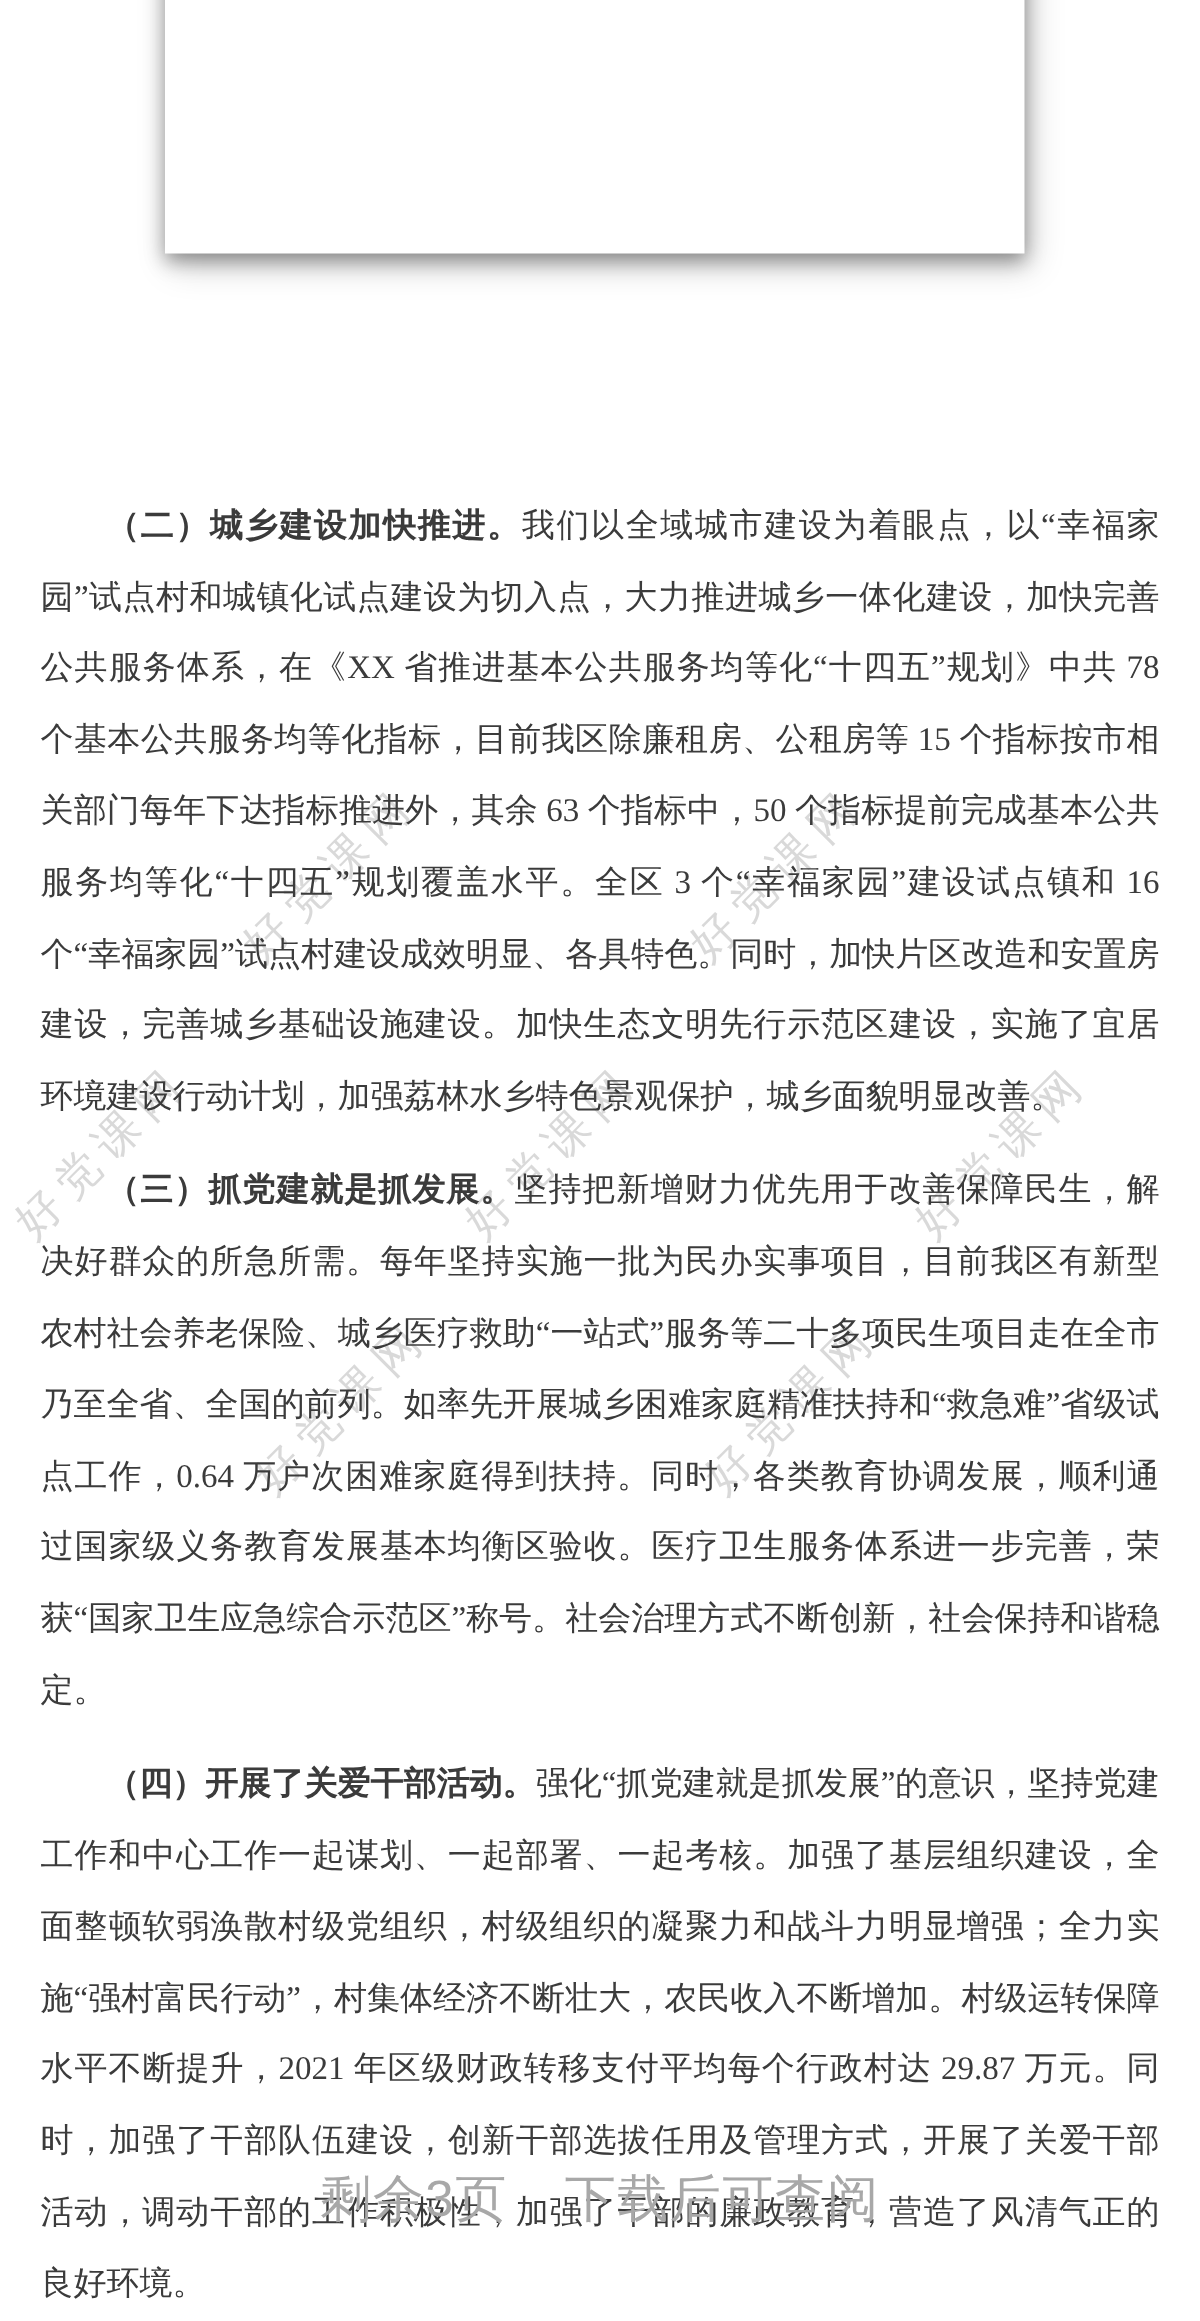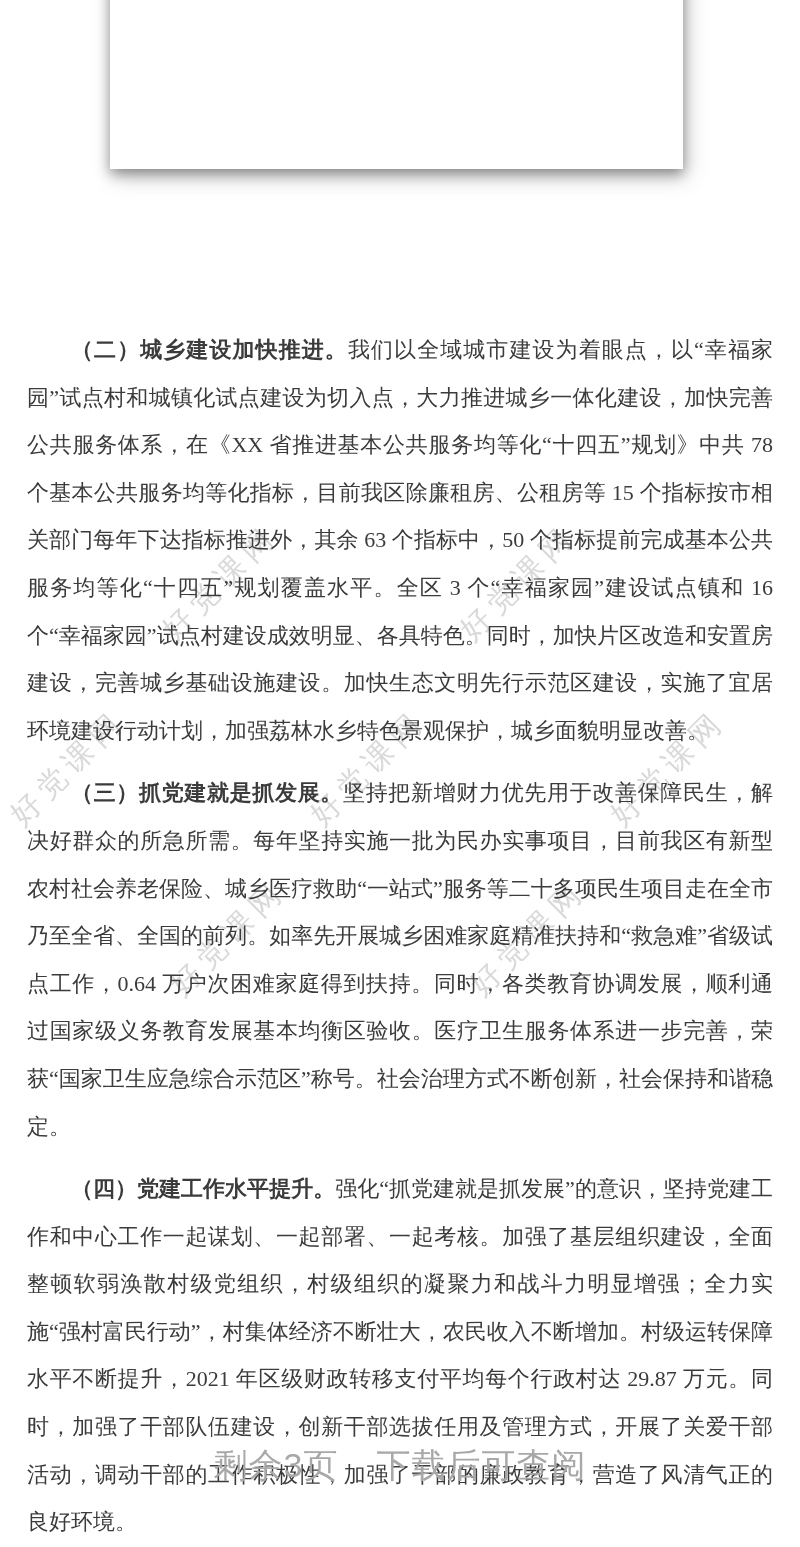--- a/index.html
+++ b/index.html
@@ -94,19 +94,19 @@
     <span class="watermark" style="left: 228px; top: 938px;">好党课网</span>
     <span class="watermark" style="left: 528px; top: 938px;">好党课网</span>
   </div>
 
 <div class="doc-content" id="paragraph-container">
 
     <p><b class="para-heading">（二）城乡建设加快推进。</b><span>我们以全域城市建设为着眼点，以“幸福家园”试点村和城镇化试点建设为切入点，大力推进城乡一体化建设，加快完善公共服务体系，在《XX 省推进基本公共服务均等化“十四五”规划》中共 78 个基本公共服务均等化指标，目前我区除廉租房、公租房等 15 个指标按市相关部门每年下达指标推进外，其余 63 个指标中，50 个指标提前完成基本公共服务均等化“十四五”规划覆盖水平。全区 3 个“幸福家园”建设试点镇和 16 个“幸福家园”试点村建设成效明显、各具特色。同时，加快片区改造和安置房建设，完善城乡基础设施建设。加快生态文明先行示范区建设，实施了宜居环境建设行动计划，加强荔林水乡特色景观保护，城乡面貌明显改善。</span></p>
 
     <p><b class="para-heading">（三）抓党建就是抓发展。</b><span>坚持把新增财力优先用于改善保障民生，解决好群众的所急所需。每年坚持实施一批为民办实事项目，目前我区有新型农村社会养老保险、城乡医疗救助“一站式”服务等二十多项民生项目走在全市乃至全省、全国的前列。如率先开展城乡困难家庭精准扶持和“救急难”省级试点工作，0.64 万户次困难家庭得到扶持。同时，各类教育协调发展，顺利通过国家级义务教育发展基本均衡区验收。医疗卫生服务体系进一步完善，荣获“国家卫生应急综合示范区”称号。社会治理方式不断创新，社会保持和谐稳定。</span></p>
 
-    <p><b class="para-heading">（四）党建工作水平提升。</b><span>强化“抓党建就是抓发展”的意识，坚持党建工作和中心工作一起谋划、一起部署、一起考核。加强了基层组织建设，全面整顿软弱涣散村级党组织，村级组织的凝聚力和战斗力明显增强；全力实施“强村富民行动”，村集体经济不断壮大，农民收入不断增加。村级运转保障水平不断提升，2021 年区级财政转移支付平均每个行政村达 29.87 万元。同时，加强了干部队伍建设，创新干部选拔任用及管理方式，开展了关爱干部活动，调动干部的工作积极性，加强了干部的廉政教育，营造了风清气正的良好环境。</span></p>
+    <p><b class="para-heading">（四）开展了关爱干部活动。</b><span>强化“抓党建就是抓发展”的意识，坚持党建工作和中心工作一起谋划、一起部署、一起考核。加强了基层组织建设，全面整顿软弱涣散村级党组织，村级组织的凝聚力和战斗力明显增强；全力实施“强村富民行动”，村集体经济不断壮大，农民收入不断增加。村级运转保障水平不断提升，2021 年区级财政转移支付平均每个行政村达 29.87 万元。同时，加强了干部队伍建设，创新干部选拔任用及管理方式，开展了关爱干部活动，调动干部的工作积极性，加强了干部的廉政教育，营造了风清气正的良好环境。</span></p>
 
 </div>
 
 <div class="footer-notice">
   <span>剩余3页</span><span class="gap"></span><span>下载后可查阅</span>
 </div>
 
 </body></html>

